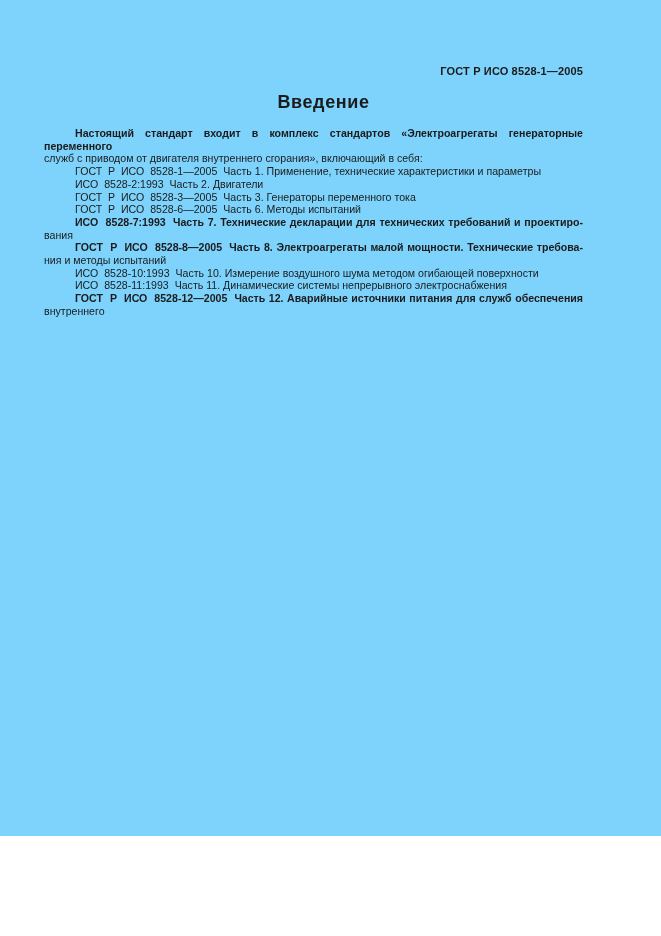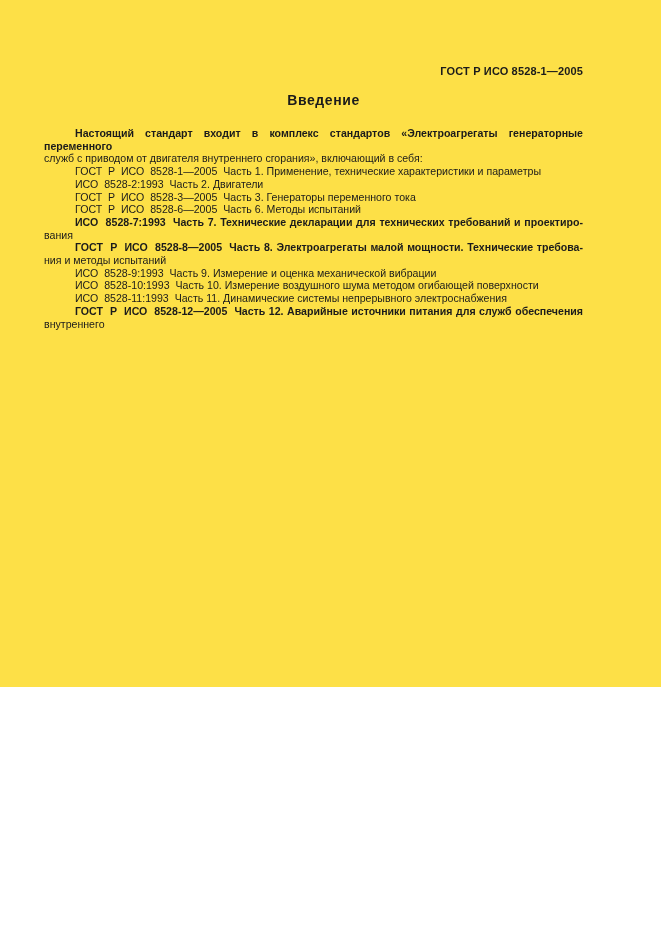--- a/index.html
+++ b/index.html
@@ -3,42 +3,42 @@
 <meta charset="utf-8">
 <style>
   html, body {
     margin: 0;
     padding: 0;
     background: #ffffff;
   }
   .page {
     position: relative;
     width: 661px;
-    height: 687px;
-    background: #fde047;
+    height: 836px;
+    background: #7dd3fc;
     font-family: "Liberation Sans", sans-serif;
     color: #1b1b1b;
     overflow: hidden;
   }
   .header-code {
     position: absolute;
     top: 65px;
     right: 78px;
     font-size: 11px;
     font-weight: bold;
     letter-spacing: 0.15px;
     white-space: nowrap;
   }
   .doc-title {
     position: absolute;
     top: 92px;
     left: 54px;
     width: 539px;
     text-align: center;
-    font-size: 14px;
+    font-size: 18px;
     font-weight: bold;
     letter-spacing: 0.6px;
   }
   .content {
     position: absolute;
     top: 127px;
     left: 44px;
     width: 539px;
     font-size: 10.6px;
     line-height: 12.7px;
@@ -76,21 +76,20 @@
       <div class="line indent j">Настоящий стандарт входит в комплекс стандартов «Электроагрегаты генераторные переменного</div>
       <div class="line">служб с приводом от двигателя внутреннего сгорания», включающий в себя:</div>
       <div class="line indent">ГОСТ &nbsp;Р &nbsp;ИСО &nbsp;8528-1—2005 &nbsp;Часть 1. Применение, технические характеристики и параметры</div>
       <div class="line indent">ИСО &nbsp;8528-2:1993 &nbsp;Часть 2. Двигатели</div>
       <div class="line indent">ГОСТ &nbsp;Р &nbsp;ИСО &nbsp;8528-3—2005 &nbsp;Часть 3. Генераторы переменного тока</div>
       <div class="line indent">ГОСТ &nbsp;Р &nbsp;ИСО &nbsp;8528-6—2005 &nbsp;Часть 6. Методы испытаний</div>
       <div class="line indent j">ИСО &nbsp;8528-7:1993 &nbsp;Часть 7. Технические декларации для технических требований и проектиро-</div>
       <div class="line">вания</div>
       <div class="line indent j">ГОСТ &nbsp;Р &nbsp;ИСО &nbsp;8528-8—2005 &nbsp;Часть 8. Электроагрегаты малой мощности. Технические требова-</div>
       <div class="line">ния и методы испытаний</div>
-      <div class="line indent">ИСО &nbsp;8528-9:1993 &nbsp;Часть 9. Измерение и оценка механической вибрации</div>
       <div class="line indent">ИСО &nbsp;8528-10:1993 &nbsp;Часть 10. Измерение воздушного шума методом огибающей поверхности</div>
       <div class="line indent">ИСО &nbsp;8528-11:1993 &nbsp;Часть 11. Динамические системы непрерывного электроснабжения</div>
       <div class="line indent j">ГОСТ &nbsp;Р &nbsp;ИСО &nbsp;8528-12—2005 &nbsp;Часть 12. Аварийные источники питания для служб обеспечения</div>
       <div class="line">внутреннего</div>
     </div>
 
   <div class="page-number">III</div>
 
 </div>
 

